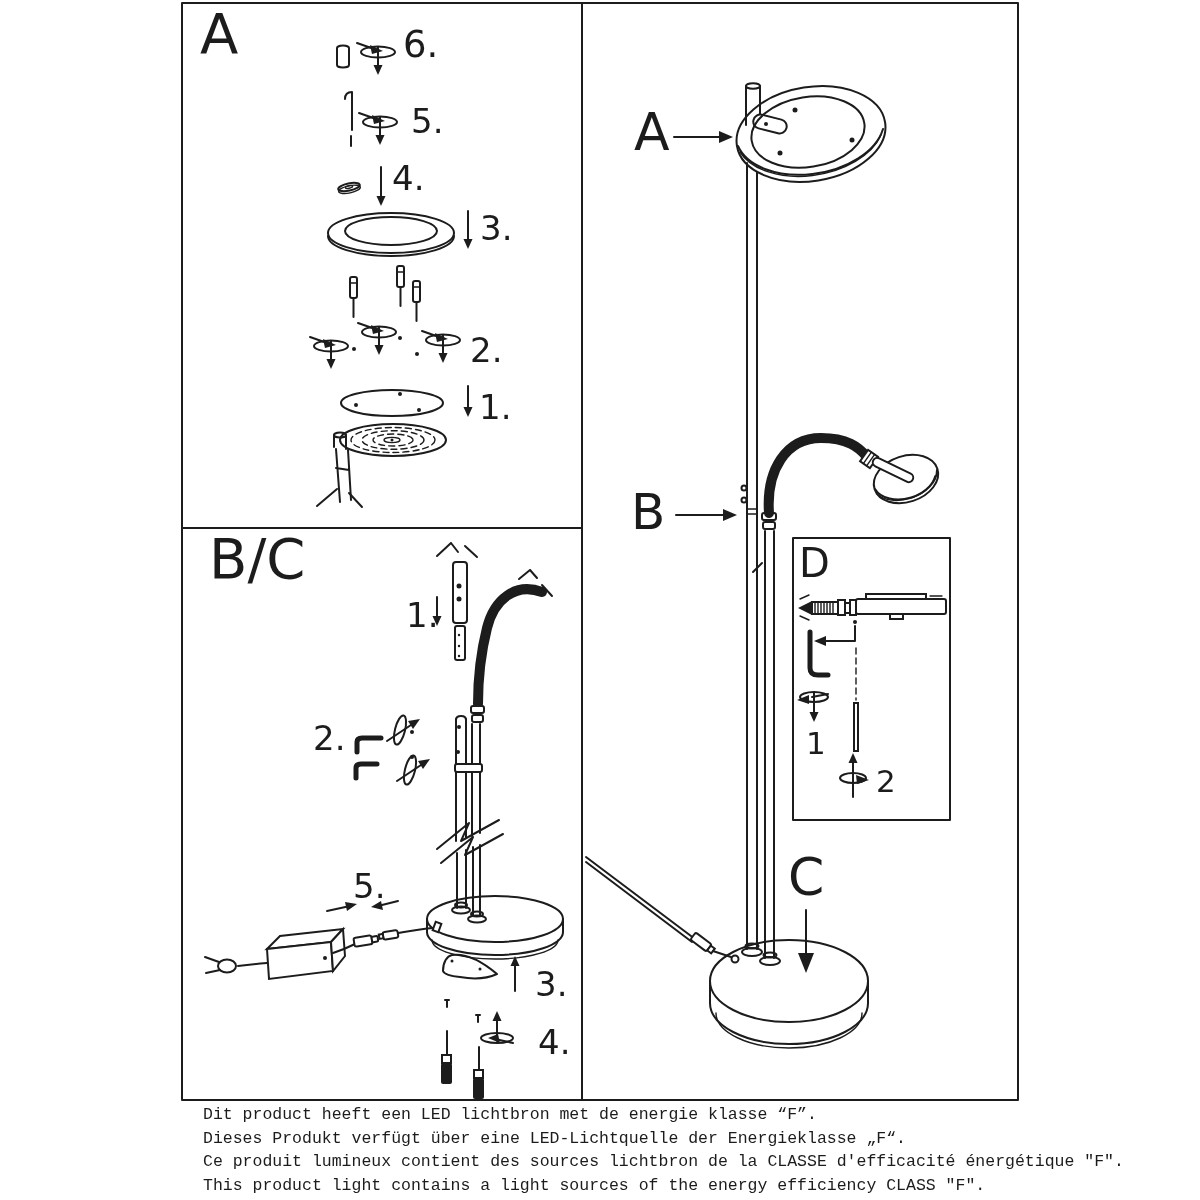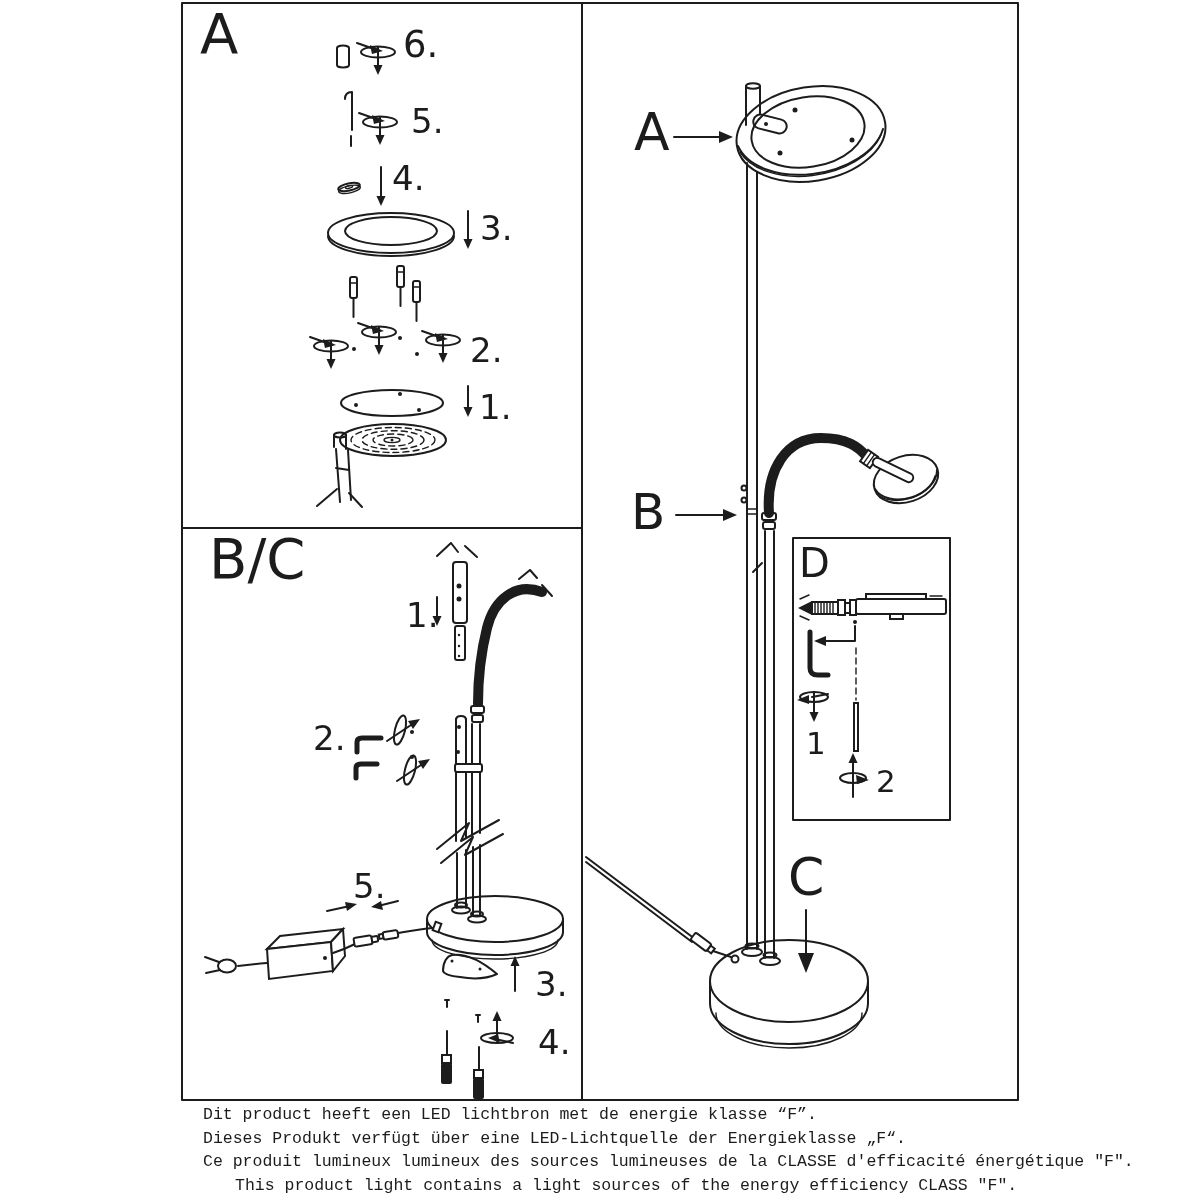--- a/index.html
+++ b/index.html
@@ -324,17 +324,17 @@
 <div class="lbl" style="left:634px;top:106px;font-size:52px;">A</div>
 <div class="lbl" style="left:631px;top:487px;font-size:50px;">B</div>
 <div class="lbl" style="left:788px;top:851px;font-size:52px;">C</div>
 <div class="lbl" style="left:799px;top:543px;font-size:40px;">D</div>
 <div class="lbl" style="left:806px;top:728px;font-size:31px;">1</div>
 <div class="lbl" style="left:876px;top:766px;font-size:31px;">2</div>
 
 <div>
   <div class="ftr" style="top:1105px;">Dit product heeft een LED lichtbron met de energie klasse “F”.</div>
   <div class="ftr" style="top:1129px;">Dieses Produkt verfügt über eine LED-Lichtquelle der Energieklasse „F“.</div>
-  <div class="ftr" style="top:1152px;">Ce produit lumineux lumineux des sources lumineuses de la CLASSE d'efficacité énergétique "F".</div>
-  <div class="ftr" style="top:1176px;margin-left:32px;">This product light contains a light sources of the energy efficiency CLASS "F".</div>
+  <div class="ftr" style="top:1152px;">Ce produit lumineux contient des sources lichtbron de la CLASSE d'efficacité énergétique "F".</div>
+  <div class="ftr" style="top:1176px;">This product light contains a light sources of the energy efficiency CLASS "F".</div>
 </div>
 
 </div>
 
 </body></html>

